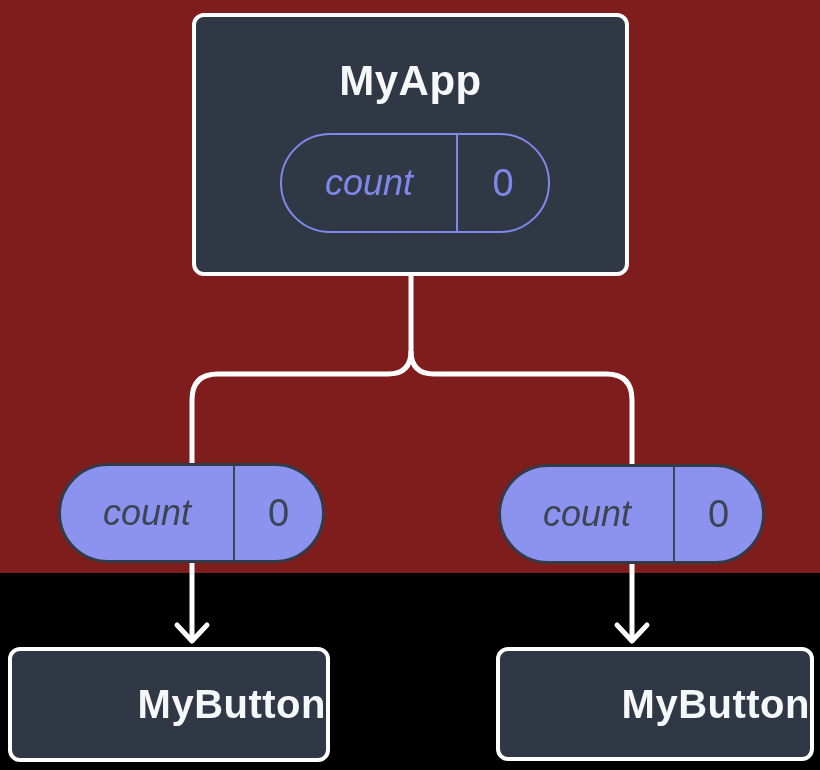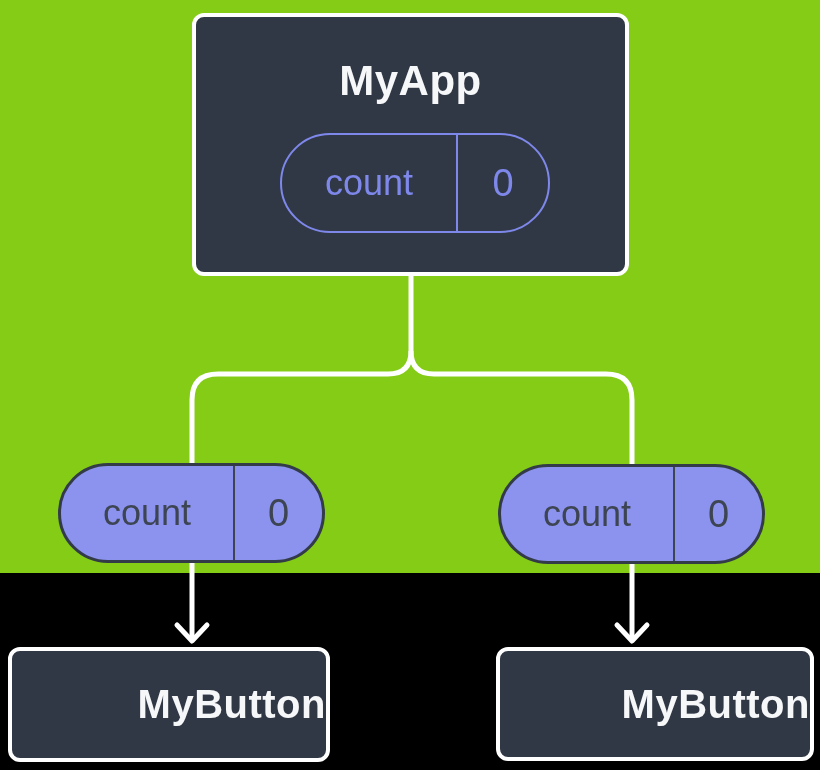--- a/index.html
+++ b/index.html
@@ -8,21 +8,21 @@
     background: #000000;
     width: 820px;
     height: 770px;
     font-family: "Liberation Sans", sans-serif;
     overflow: hidden;
   }
   .stage {
     position: relative;
     width: 820px;
     height: 573px;
-    background: #84cc16;
+    background: #7f1d1d;
   }
   svg.connectors {
     position: absolute;
     left: 0;
     top: 0;
     z-index: 1;
   }
   .node {
     position: absolute;
     background: #313845;
@@ -72,20 +72,21 @@
     color: #3D4452;
   }
   .pill-left  { left: 58px;  top: 463px; }
   .pill-right { left: 498px; top: 464px; }
   .pill-seg-name {
     flex: 0 0 174px;
     display: flex;
     align-items: center;
     justify-content: center;
     font-size: 36px;
+    font-style: italic;
   }
   .pill-filled .pill-seg-name { flex-basis: 172px; }
   .pill-divider {
     flex: 0 0 0px;
     border-left: 2.5px solid currentColor;
   }
   .pill-seg-value {
     flex: 1 1 auto;
     display: flex;
     align-items: center;

